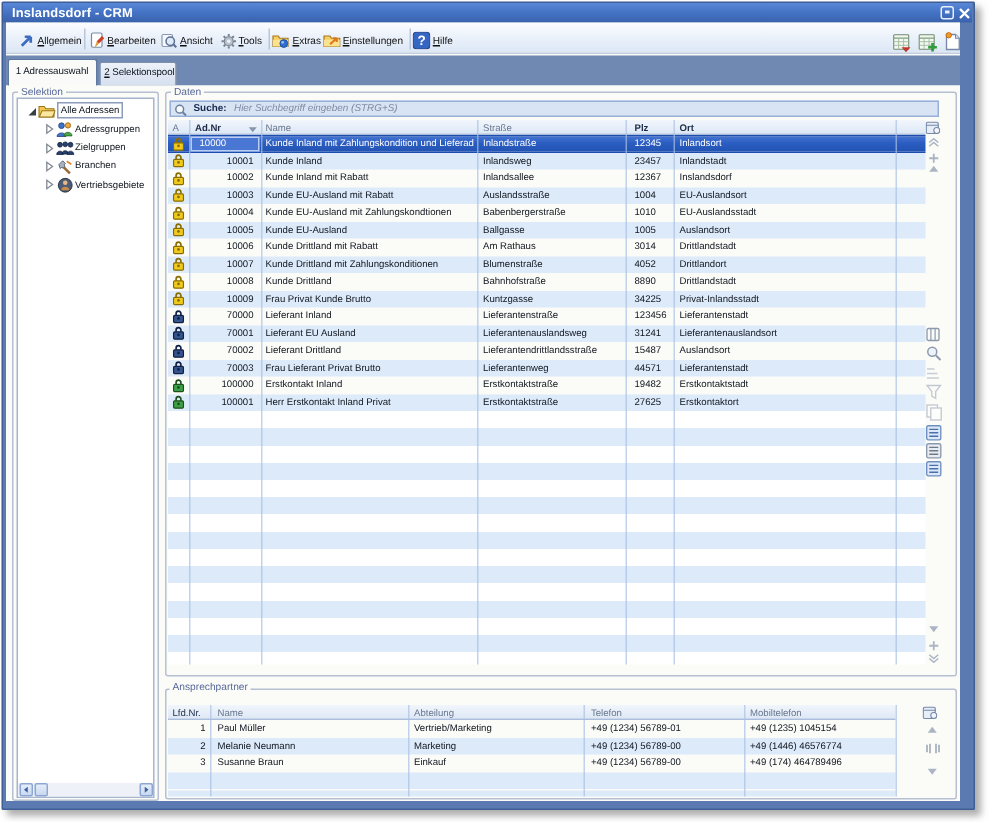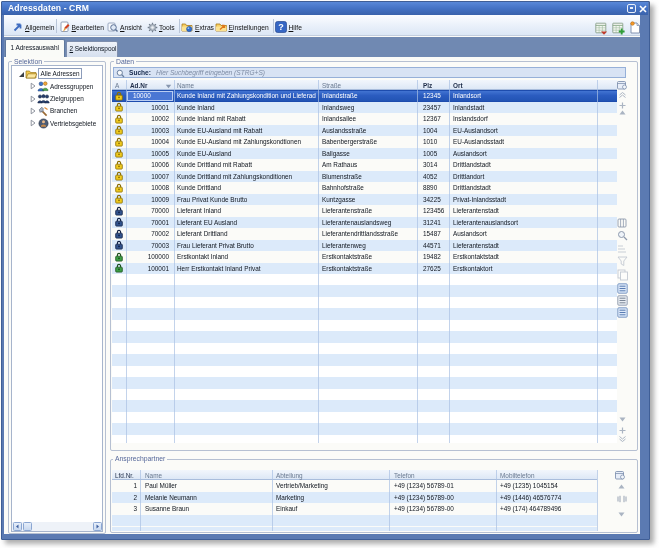--- a/index.html
+++ b/index.html
@@ -5,21 +5,21 @@
 #stage{position:relative;width:659px;height:548px}
 .abs{position:absolute}
 .txt{position:absolute;white-space:nowrap;font-size:6.4px;color:#10161f;line-height:8px}
 .vline{position:absolute;width:1px;background:rgba(170,193,226,0.7)}
 </style></head><body>
 <div id="stage">
 
 <div class="abs" style="left:1px;top:1px;width:649px;height:539px;background:#5b7ab2;border:1px solid #3f5e96;border-radius:1px;box-shadow:4px 4px 5px rgba(120,120,120,.6)"></div>
 <div class="abs" style="left:4px;top:15px;width:636px;height:519px;background:#fbfbf8"></div>
 <div class="abs" style="left:2px;top:2px;width:646px;height:13px;background:linear-gradient(180deg,#5988d8 0%,#4472c4 50%,#3a62ab 100%)"></div>
-<div class="txt" style="left:8px;top:4px;font-size:8.6px;font-weight:bold;color:#fff;letter-spacing:0.1px">Adressdaten - CRM</div>
+<div class="txt" style="left:8px;top:4px;font-size:8.6px;font-weight:bold;color:#fff;letter-spacing:0.1px">Inslandsdorf - CRM</div>
 <div class="abs" style="left:627px;top:3.5px;width:9px;height:9px;border:1px solid #e9eff9;border-radius:2px"></div>
 <div class="abs" style="left:630px;top:6.5px;width:3px;height:2.5px;border:1px solid #e9eff9"></div>
 <svg class="abs" style="left:639px;top:5px" width="8" height="8" viewBox="0 0 8 8">
       <path d="M1 1 L7 7 M7 1 L1 7" stroke="#fff" stroke-width="1.6"></path>
     </svg>
 <div class="abs" style="left:4px;top:15px;width:636px;height:21px;background:linear-gradient(180deg,#fcfdff 0%,#e9f0fa 55%,#dce7f5 100%);border-bottom:1px solid #c2cedf"></div>
 <div class="txt" style="left:25px;top:23.5px;font-size:6.7px;color:#111"><u>A</u>llgemein</div>
 <div class="txt" style="left:71.5px;top:23.5px;font-size:6.7px;color:#111"><u>B</u>earbeiten</div>
 <div class="txt" style="left:120px;top:23.5px;font-size:6.7px;color:#111"><u>A</u>nsicht</div>
 <div class="txt" style="left:159px;top:23.5px;font-size:6.7px;color:#111"><u>T</u>ools</div>

